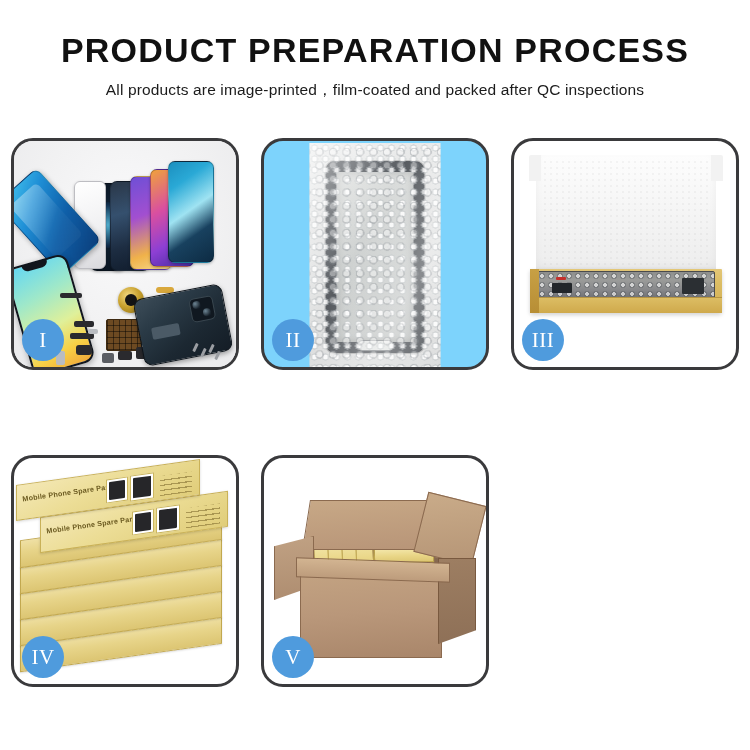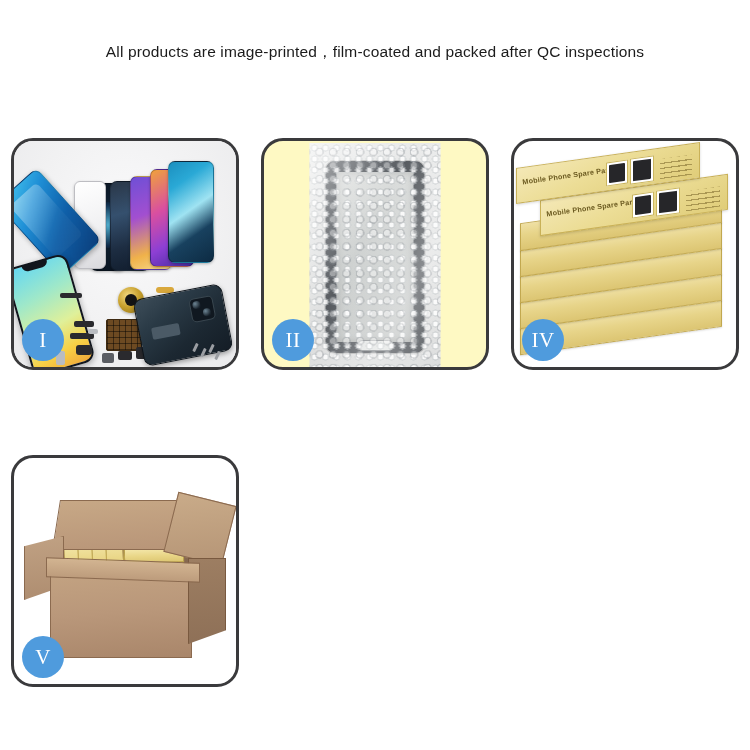--- a/index.html
+++ b/index.html
@@ -50,21 +50,21 @@
     grid-template-columns: repeat(3, 228px);
     grid-template-rows: repeat(2, 232px);
     column-gap: 22px;
     row-gap: 85px;
   }
   .panel {
     position: relative;
     box-sizing: border-box;
     border: 3px solid #3a3a3c;
     border-radius: 22px;
-    background: #fef9c3;
+    background: #7dd3fc;
     overflow: hidden;
   }
   .panel-photo {
     position: absolute;
     inset: 0;
     overflow: hidden;
   }
   .badge {
     position: absolute;
     left: 8px;
@@ -429,20 +429,21 @@
   .s-plastic {
     position: absolute; left: 96px; top: 4px; width: 92px; height: 30px;
     background: linear-gradient(150deg, rgba(255,255,255,.85), rgba(235,238,240,.35));
     clip-path: polygon(10% 0, 100% 18%, 86% 100%, 0 62%);
   }
 </style>
 </head>
 <body>
 
 <div class="header">
+  <h1 class="page-title">PRODUCT PREPARATION PROCESS</h1>
   <p class="page-subtitle">All products are image-printed，film-coated and packed after QC inspections</p>
 </div>
 
 <div class="panel-grid">
 
   <div class="panel p1">
     <div class="panel-photo">
       <div class="sheen"></div>
 
       <div class="phone-fan">
@@ -497,20 +498,38 @@
           <div class="home-btn"></div>
         </div>
         <div class="bubble"></div>
         <div class="bubble coarse"></div>
         <div class="bubble-sheen"></div>
       </div>
     </div>
     <div class="badge">II</div>
   </div>
 
+  <div class="panel p3">
+    <div class="panel-photo">
+      <div class="foam-lid">
+        <div class="foam-texture"></div>
+      </div>
+      <div class="kraft-tray">
+        <div class="inner">
+          <div class="bw"></div>
+          <div class="darkchip"></div>
+          <div class="redmark"></div>
+          <div class="darkchip2"></div>
+        </div>
+        <div class="lip"></div>
+      </div>
+      <div class="kraft-side"></div>
+    </div>
+    <div class="badge">III</div>
+  </div>
 
   <div class="panel p4">
     <div class="panel-photo">
       <div class="boxstack">
 
         <div class="ybox skew" style="left:6px;  top:164px; width:200px; height:26px;"></div>
         <div class="ybox skew" style="left:6px;  top:138px; width:200px; height:26px;"></div>
         <div class="ybox skew" style="left:6px;  top:112px; width:200px; height:26px;"></div>
         <div class="ybox skew" style="left:6px;  top:86px;  width:200px; height:26px;"></div>
         <div class="ybox skew" style="left:6px;  top:60px;  width:200px; height:26px;"></div>

